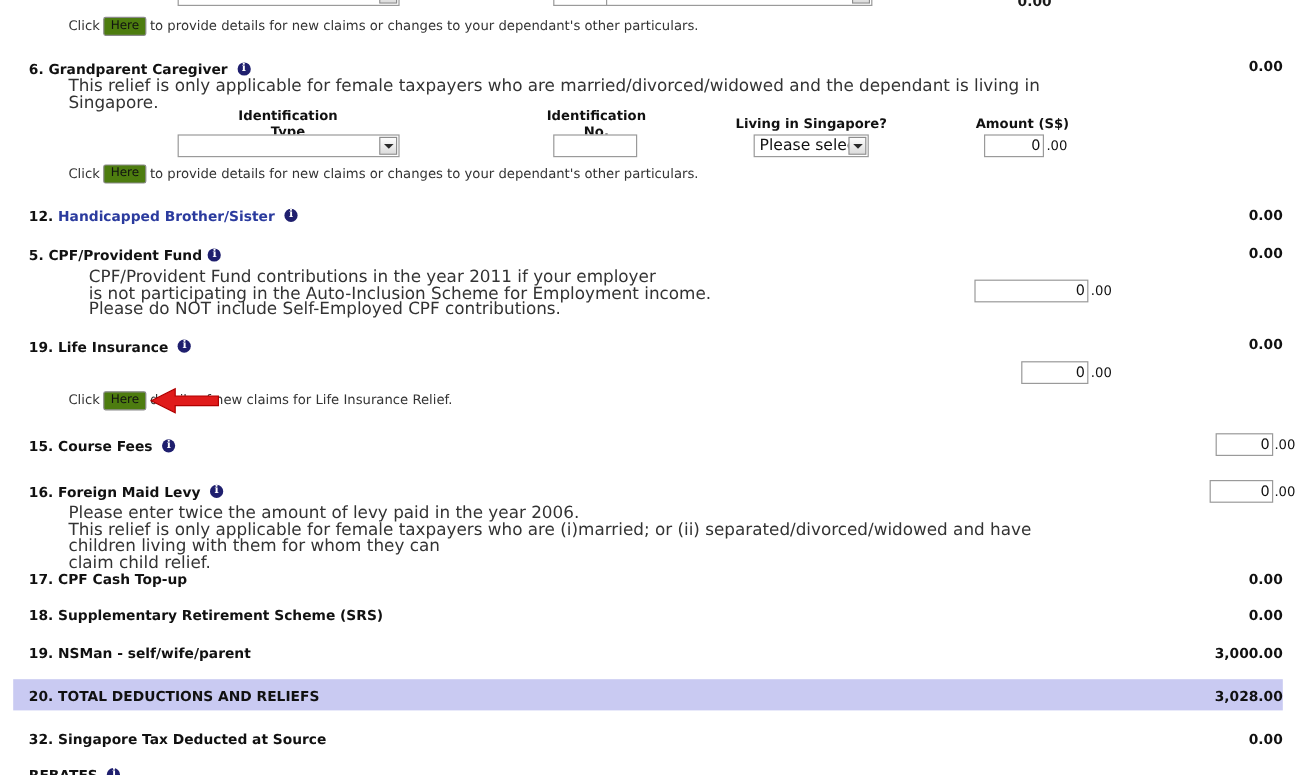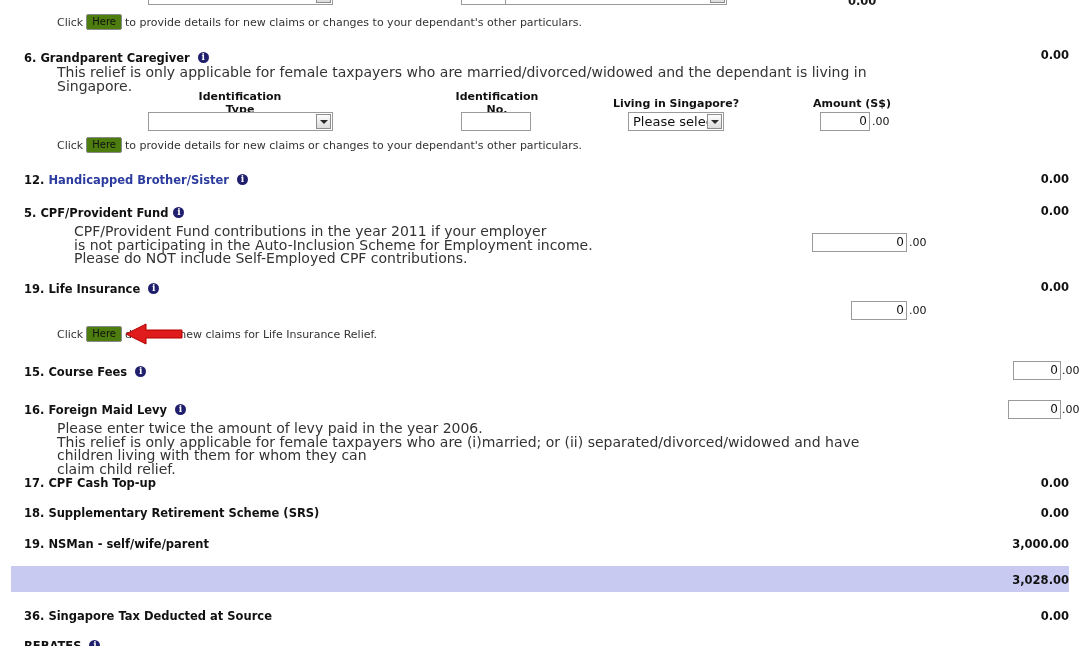--- a/index.html
+++ b/index.html
@@ -283,24 +283,28 @@
   </div>
   <div class="item-value" style="top:506px;">0.00</div>
 
   <div class="abs item-title" style="left:24px;top:537px;">
     <span>19.</span>
     <span class="label">NSMan - self/wife/parent</span>
   </div>
   <div class="item-value" style="top:537px;">3,000.00</div>
 
   <div class="band" style="top:566px;height:26px;"></div>
+  <div class="abs item-title" style="left:24px;top:573px;">
+    <span>20.</span>
+    <span class="label">TOTAL DEDUCTIONS AND RELIEFS</span>
+  </div>
   <div class="item-value" style="top:573px;">3,028.00</div>
 
   <div class="abs item-title" style="left:24px;top:609px;">
-    <span>36.</span>
+    <span>32.</span>
     <span class="label">Singapore Tax Deducted at Source</span>
   </div>
   <div class="item-value" style="top:609px;">0.00</div>
 
   <div class="abs item-title" style="left:24px;top:639px;">
     <span class="label">REBATES</span>
     <span class="info-icon"></span>
   </div>
 
 </div>

